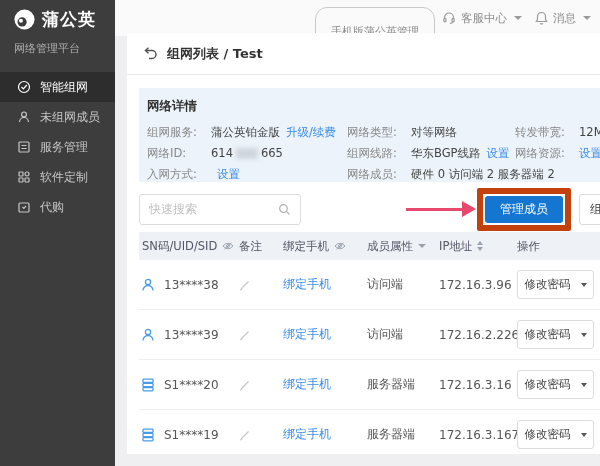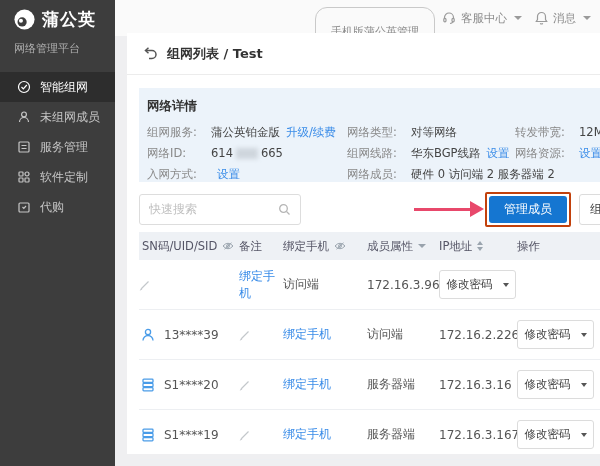--- a/index.html
+++ b/index.html
@@ -94,21 +94,21 @@
   .annotation-arrow { margin-left:auto; position:relative; width:70px; height:16px; }
   .annotation-arrow .shaft {
     position:absolute; left:0; top:7px; width:56px; height:3px; background:#e8486b;
   }
   .annotation-arrow .head {
     position:absolute; right:0; top:0; width:0; height:0;
     border-top:8px solid transparent; border-bottom:8px solid transparent;
     border-left:14px solid #e8486b;
   }
   .highlight-box {
-    border:2px solid #c2410c; border-radius:2px; padding:2px; margin-left:1px;
+    border:6px solid #c2410c; border-radius:2px; padding:2px; margin-left:1px;
   }
   .btn-primary {
     width:78px; height:27px; background:#1576d1; color:#fff; border:0;
     border-radius:3px; font-size:12px; cursor:pointer; font-family:inherit;
   }
   .btn-outline {
     margin-left:8px; height:31px; border:1px solid #dcdcdc; border-radius:3px;
     background:#fff; color:#444; font-size:12px; padding:0 10px;
     display:flex; align-items:center; gap:12px; cursor:pointer; font-family:inherit;
   }
@@ -359,20 +359,29 @@
             <span class="up"></span>
             <span class="down"></span>
           </span>
       </div>
       <div class="th">
         <span>操作</span>
       </div>
     </div>
 
     <div class="trow">
+      <div class="cell-sn">
+        <span style="display:flex;">
+          <svg width="16" height="16" viewBox="0 0 16 16" fill="none" stroke="#4a9ce8" stroke-width="1.3">
+            <circle cx="8" cy="5" r="2.6"></circle>
+              <path d="M3 13.5 a5 5 0 0 1 10 0"></path>
+          </svg>
+        </span>
+        <span>13****38</span>
+      </div>
       <div>
         <span class="icon-edit">
           <svg width="12" height="12" viewBox="0 0 12 12" fill="none" stroke="#c3c7cb" stroke-width="1.2">
             <path d="M2.5 9.5 L9.5 2.5 M2.5 9.5 L2 10.5 L3 10"></path>
           </svg>
         </span>
       </div>
       <div><a class="link-blue">绑定手机</a></div>
       <div>访问端</div>
       <div>172.16.3.96</div>

